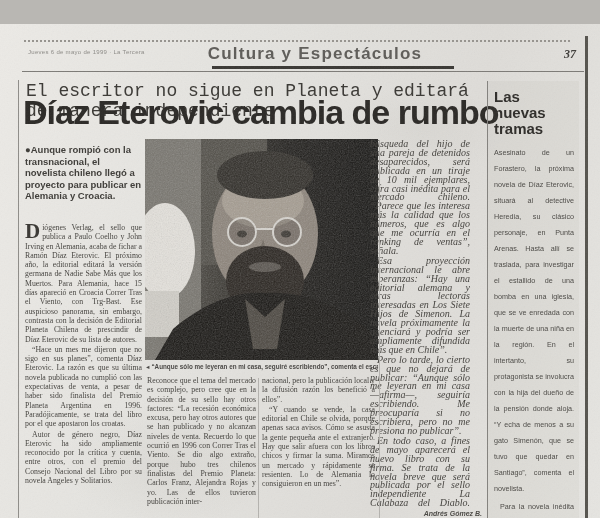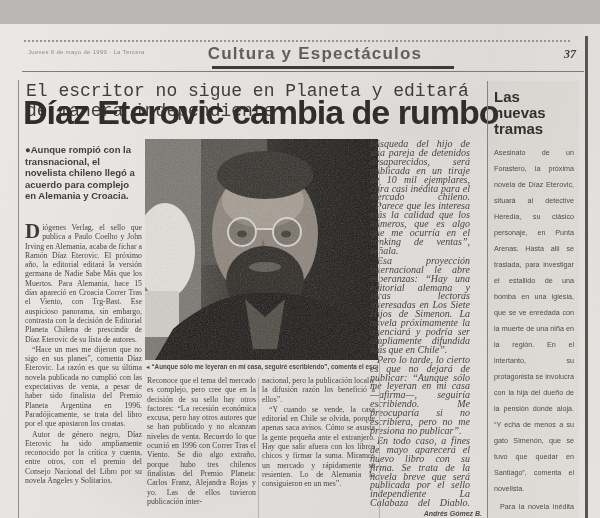--- a/index.html
+++ b/index.html
@@ -83,21 +83,21 @@
   <div class="section-title">Cultura y Espectáculos</div>
   <div class="section-underline"></div>
   <div class="header-rule"></div>
   <div class="page-number">37</div>
   <div class="page-edge"></div>
 
   <div class="article-left-rule"></div>
   <div class="kicker">El escritor no sigue en Planeta y editará de manera independiente</div>
   <div class="headline">Díaz Eterovic cambia de rumbo</div>
 
-  <div class="lede">●Aunque rompió con la transnacional, el novelista chileno llegó a acuerdo para complejo en Alemania y Croacia.</div>
+  <div class="lede">●Aunque rompió con la transnacional, el novelista chileno llegó a proyecto para publicar en Alemania y Croacia.</div>
   <div class="bodytext col1">
     <div class="para"><span class="dropcap">D</span><span>iógenes Verlag, el sello que publica a Paulo Coelho y John Irving en Alemania, acaba de fichar a Ramón Díaz Eterovic. El próximo año, la editorial editará la versión germana de Nadie Sabe Más que los Muertos. Para Alemania, hace 15 días apareció en Croacia Correr Tras el Viento, con Trg-Bast. Ese auspicioso panorama, sin embargo, contrasta con la decisión de Editorial Planeta Chilena de prescindir de Díaz Eterovic de su lista de autores.</span></div>
     <div class="para">“Hace un mes me dijeron que no sigo en sus planes”, comenta Díaz Eterovic. La razón es que su última novela publicada no cumplió con las expectativas de venta, a pesar de haber sido finalista del Premio Planeta Argentina en 1996. Paradójicamente, se trata del libro por el que apostaron los croatas.</div>
     <div class="para">Autor de género negro, Díaz Eterovic ha sido ampliamente reconocido por la crítica y cuenta, entre otros, con el premio del Consejo Nacional del Libro por su novela Angeles y Solitarios.</div>
   </div>
 
   <div class="photo">
     <svg width="233" height="221" viewBox="0 0 233 221" xmlns="http://www.w3.org/2000/svg">
       <defs>
         <filter id="grain" x="0" y="0" width="100%" height="100%">

